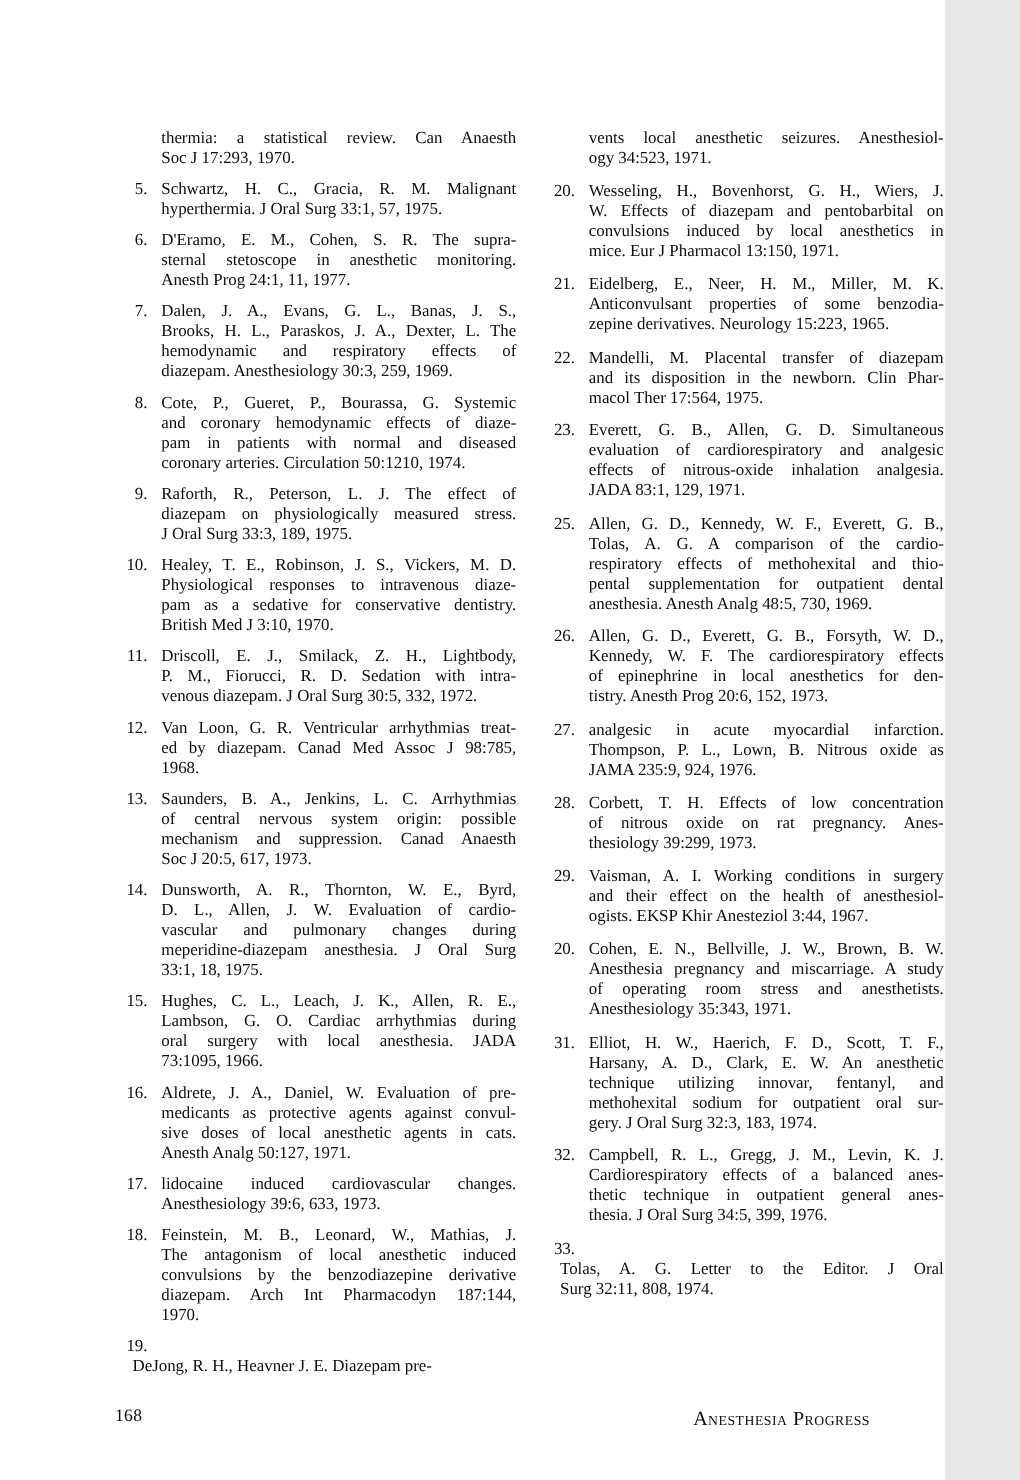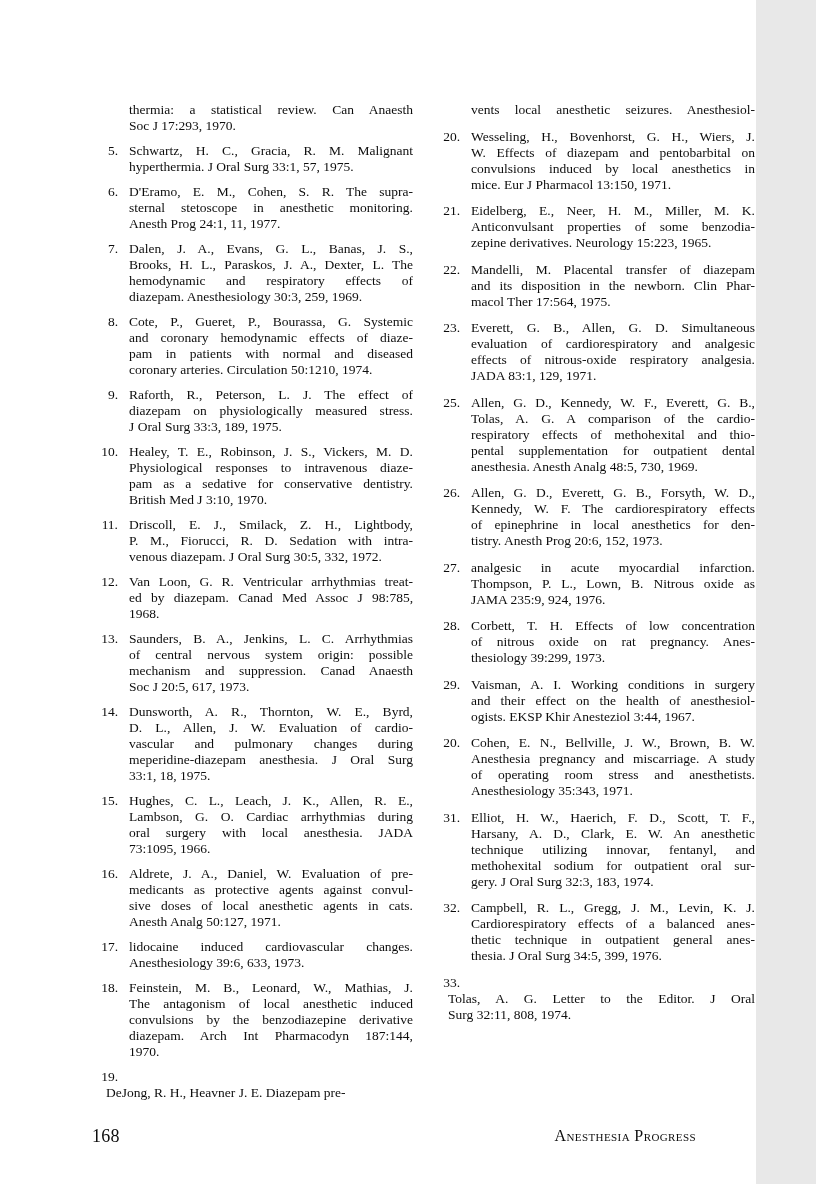--- a/index.html
+++ b/index.html
@@ -46,21 +46,21 @@
   }
   .line { text-align: left; }
   .line.fill {
     text-align: justify;
     text-align-last: justify;
   }
   .footer-pagenum {
     position: absolute;
     left: 92px;
     top: 1126px;
-    font-size: 18px;
+    font-size: 14px;
     letter-spacing: 0.3px;
   }
   .footer-journal {
     position: absolute;
     right: 60px;
     top: 1127px;
     font-size: 16px;
     font-variant: small-caps;
     letter-spacing: 0.4px;
   }
@@ -203,20 +203,21 @@
           <div class="ref-text">
             <div class="line">DeJong, R. H., Heavner J. E. Diazepam pre-</div>
           </div>
         </div>
       </div>
     <div class="column right">
         <div class="ref">
           <div class="ref-num"></div>
           <div class="ref-text">
             <div class="line fill">vents local anesthetic seizures. Anesthesiol-</div>
+            <div class="line">ogy 34:523, 1971.</div>
           </div>
         </div>
         <div class="ref">
           <div class="ref-num">20.</div>
           <div class="ref-text">
             <div class="line fill">Wesseling, H., Bovenhorst, G. H., Wiers, J.</div>
             <div class="line fill">W. Effects of diazepam and pentobarbital on</div>
             <div class="line fill">convulsions induced by local anesthetics in</div>
             <div class="line">mice. Eur J Pharmacol 13:150, 1971.</div>
           </div>
@@ -235,21 +236,21 @@
             <div class="line fill">Mandelli, M. Placental transfer of diazepam</div>
             <div class="line fill">and its disposition in the newborn. Clin Phar-</div>
             <div class="line">macol Ther 17:564, 1975.</div>
           </div>
         </div>
         <div class="ref">
           <div class="ref-num">23.</div>
           <div class="ref-text">
             <div class="line fill">Everett, G. B., Allen, G. D. Simultaneous</div>
             <div class="line fill">evaluation of cardiorespiratory and analgesic</div>
-            <div class="line fill">effects of nitrous-oxide respiratory analgesia.</div>
+            <div class="line fill">effects of nitrous-oxide inhalation analgesia.</div>
             <div class="line">JADA 83:1, 129, 1971.</div>
           </div>
         </div>
         <div class="ref">
           <div class="ref-num">25.</div>
           <div class="ref-text">
             <div class="line fill">Allen, G. D., Kennedy, W. F., Everett, G. B.,</div>
             <div class="line fill">Tolas, A. G. A comparison of the cardio-</div>
             <div class="line fill">respiratory effects of methohexital and thio-</div>
             <div class="line fill">pental supplementation for outpatient dental</div>

